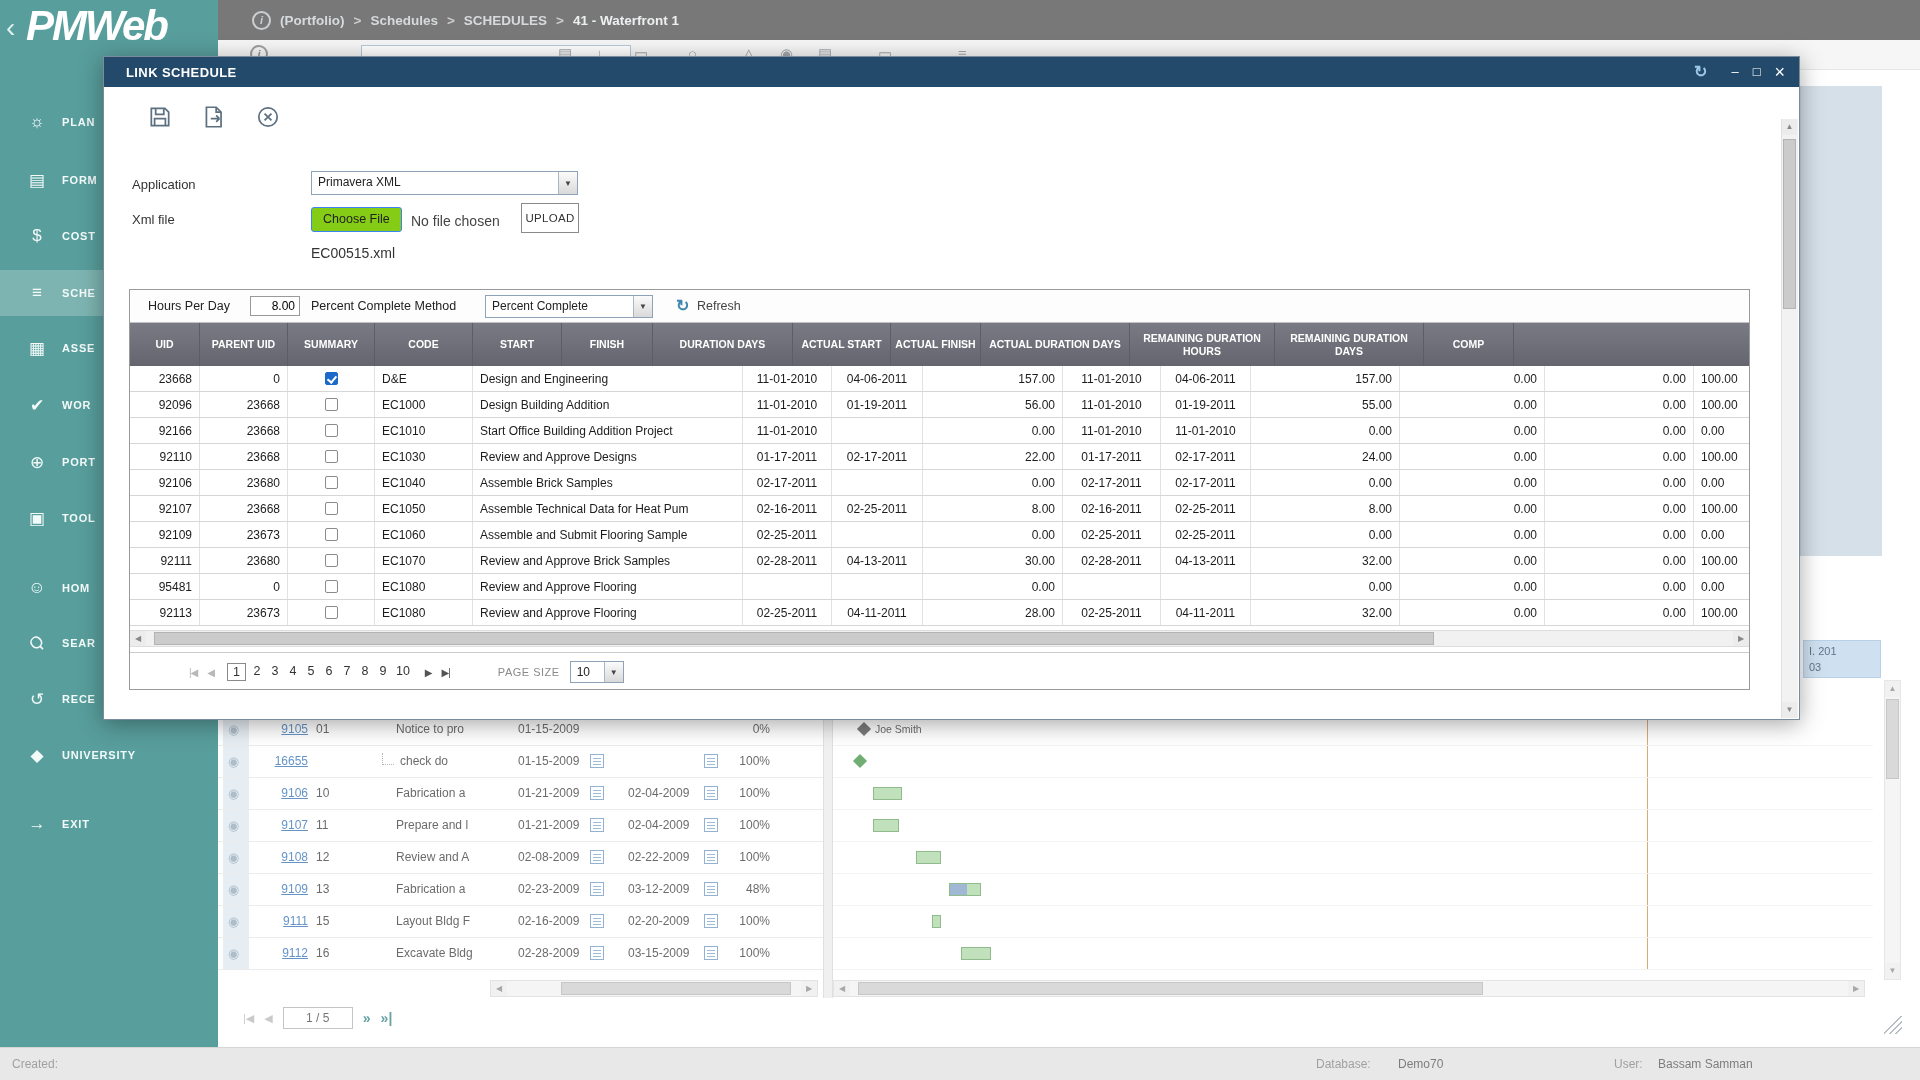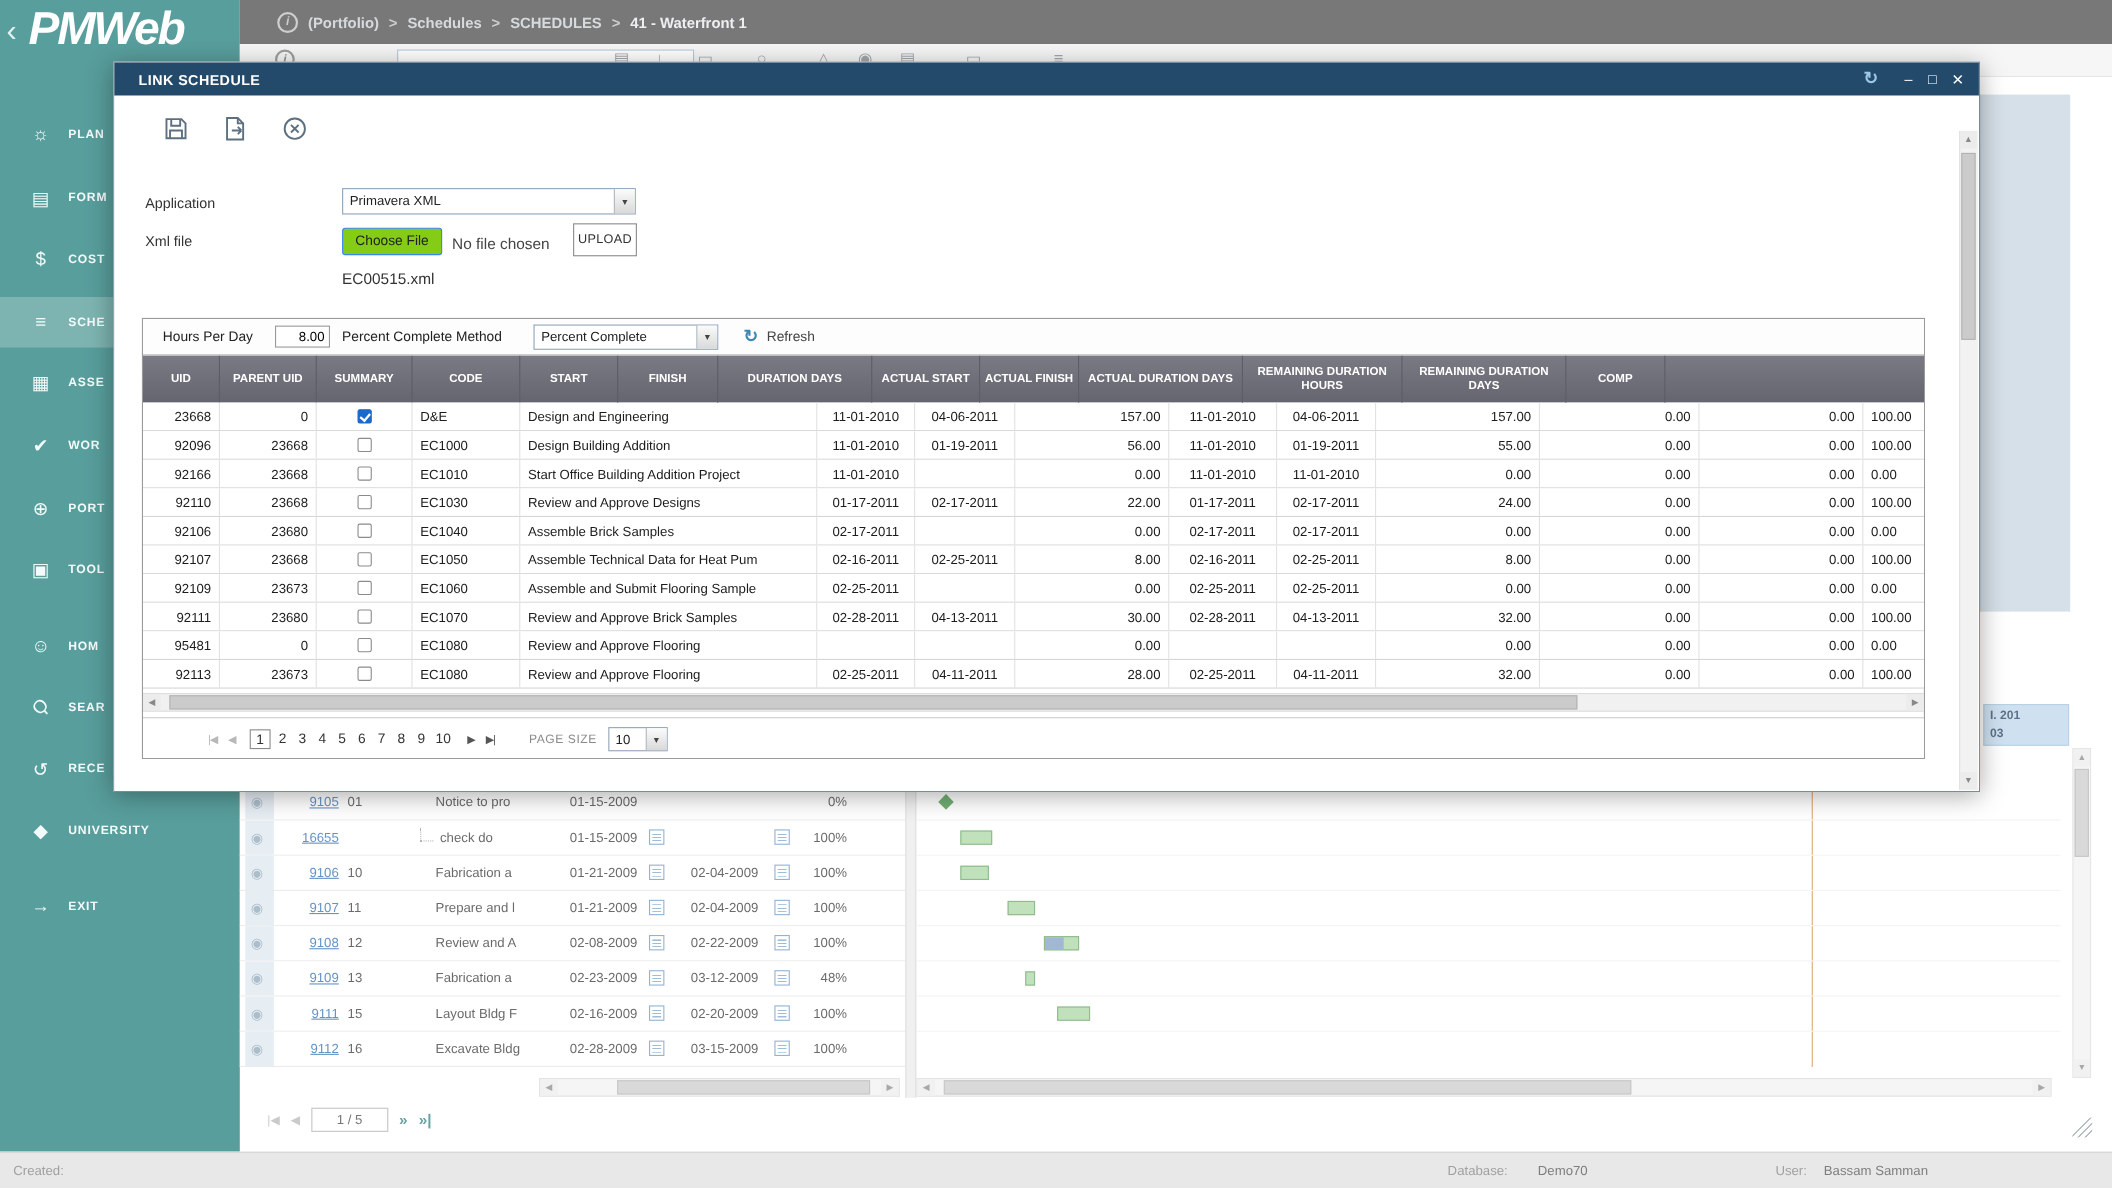--- a/index.html
+++ b/index.html
@@ -57,21 +57,21 @@
 .hscroll{position:absolute;height:17px;background:#f1f1f1;border:1px solid #d9d9d9}
 .hs-thumb{position:absolute;top:1px;height:13px;background:#cbcbcb;border:1px solid #b3b3b3}
 .hs-arrow{position:absolute;top:0;width:16px;height:15px;text-align:center;font-size:8px;color:#888;line-height:15px;background:#ececec}
 .hs-arrow.l{left:0}.hs-arrow.r{right:0}
 .bg-pager{position:absolute;left:243px;top:1006px;height:24px;display:flex;align-items:center;gap:10px;font-size:12px}
 .bgnav{font-size:11px}
 .bgnav.dis{color:#b7b7b7}
 .bgnav.on{color:#2f7f7f;font-size:14px;font-weight:bold}
 .bg-pagebox{width:70px;height:22px;border:1px solid #b0b0b0;background:#fff;display:flex;align-items:center;justify-content:center;font-size:12px;color:#444}
 .right-panel{position:absolute;left:1800px;top:86px;width:82px;height:470px;background:#c7d5e0;border-left:1px solid #b5c4d1}
-.tl-frag{position:absolute;left:1803px;top:640px;width:78px;height:38px;background:#bdd6ec;border:1px solid #9fc0dd;font-size:11px;color:#1f3c5c;font-weight:bold;padding:2px 5px;line-height:16px}
+.tl-frag{position:absolute;left:1803px;top:640px;width:78px;height:38px;background:#bdd6ec;border:1px solid #9fc0dd;font-size:11px;color:#1f3c5c;font-weight:normal;padding:2px 5px;line-height:16px}
 .tl-frag span{display:block}
 .page-vscroll{position:absolute;left:1884px;top:680px;width:17px;height:300px;background:#f1f1f1;border:1px solid #ddd}
 .vs-arrow{position:absolute;left:0;width:15px;height:16px;text-align:center;font-size:8px;color:#888;line-height:16px;background:#ececec}
 .vs-arrow.u{top:0}.vs-arrow.d{bottom:0}
 .vs-thumb{position:absolute;left:1px;width:13px;background:#cbcbcb;border:1px solid #b3b3b3;top:18px;height:80px}
 .grip{position:absolute;left:1884px;top:1016px;width:18px;height:18px;background:linear-gradient(135deg,rgba(0,0,0,0) 0 45%,#9aa7ad 45% 50%,rgba(0,0,0,0) 50% 62%,#9aa7ad 62% 67%,rgba(0,0,0,0) 67% 79%,#9aa7ad 79% 84%,rgba(0,0,0,0) 84%)}
 
 
 .statusbar{position:absolute;left:0;right:0;bottom:0;height:33px;background:#e0e0e0;border-top:1px solid #c6c6c6;font-size:12px}
 .sb-item{position:absolute;top:9px;color:#7d7d7d}
@@ -121,21 +121,21 @@
 .tcb{width:13px;height:13px;border:1px solid #8b8b8b;border-radius:2px;background:#fff;position:relative}
 .tcb.checked{background:#1b6ac9;border-color:#1b6ac9}
 .tcb.checked::after{content:"";position:absolute;left:3.5px;top:0.5px;width:4px;height:7px;border:solid #fff;border-width:0 2px 2px 0;transform:rotate(40deg)}
 .p-hscroll{position:absolute;left:0;right:0;top:340px;height:17px;background:#f1f1f1;border-top:1px solid #ddd;border-bottom:1px solid #ddd}
 .p-pager{position:absolute;left:0;right:0;top:362px;height:39px;border-top:1px solid #ccc;display:flex;align-items:center;padding-left:54px;background:#fff}
 .pgnav{font-size:10px;color:#555;margin:0 5px;cursor:pointer;letter-spacing:-1px}
 .pgnav.dis{color:#b8b8b8}
 .pg-pages{display:flex;gap:4px;margin:0 8px}
 .pg{min-width:14px;text-align:center;font-size:12.5px;color:#333;padding:1px 2px;cursor:pointer}
 .pg.cur{border:1px solid #8a8a8a;background:#fff;padding:1px 5px}
-.pgsize-label{margin-left:26px;font-size:11px;color:#8a8a8a;letter-spacing:.5px}
+.pgsize-label{margin-left:43px;font-size:11px;color:#8a8a8a;letter-spacing:.5px}
 .pgsize{width:54px;height:22px;margin-left:10px}
 .m-vscroll{position:absolute;right:1px;top:32px;bottom:1px;width:17px;background:#f2f2f2;border-left:1px solid #e0e0e0}
 .m-vscroll .vs-thumb{top:20px;height:170px;left:1px}
 </style>
 </head>
 <body>
 
 <div class="screen">
 
   <div class="sidebar">
@@ -301,20 +301,24 @@
         <span class="g-start">02-28-2009</span>
         <span class="cal cal1"></span>
         <span class="g-finish">03-15-2009</span>
         <span class="cal cal2"></span>
         <span class="g-pct">100%</span>
       </div>
     </div>
   <div class="pane-divider"></div>
   <div class="gantt-right">
     <div class="gantt-dateline"></div>
+  <div class="grow-bar">
+        <span class="gms" style="left: 26px; background: rgb(74, 74, 74);"></span>
+        <span class="g-note" style="left: 42px;">Joe Smith</span>
+      </div>
       <div class="grow-bar">
         <span class="gms" style="left: 22px; background: rgb(61, 145, 64);"></span>
       </div>
       <div class="grow-bar">
         <span class="gbar" style="left: 40px; width: 29px;"></span>
       </div>
       <div class="grow-bar">
         <span class="gbar" style="left: 40px; width: 26px;"></span>
       </div>
       <div class="grow-bar">

